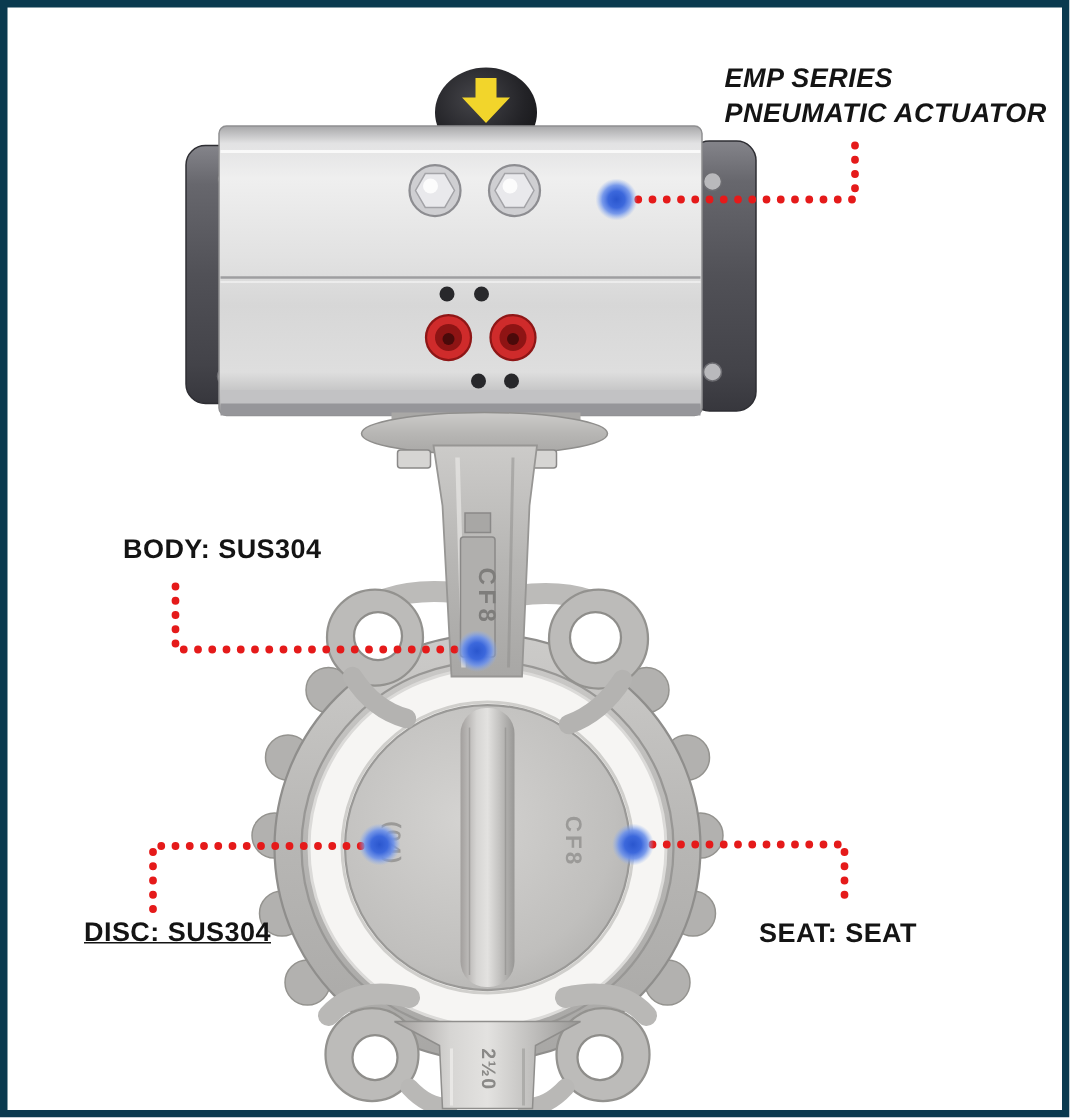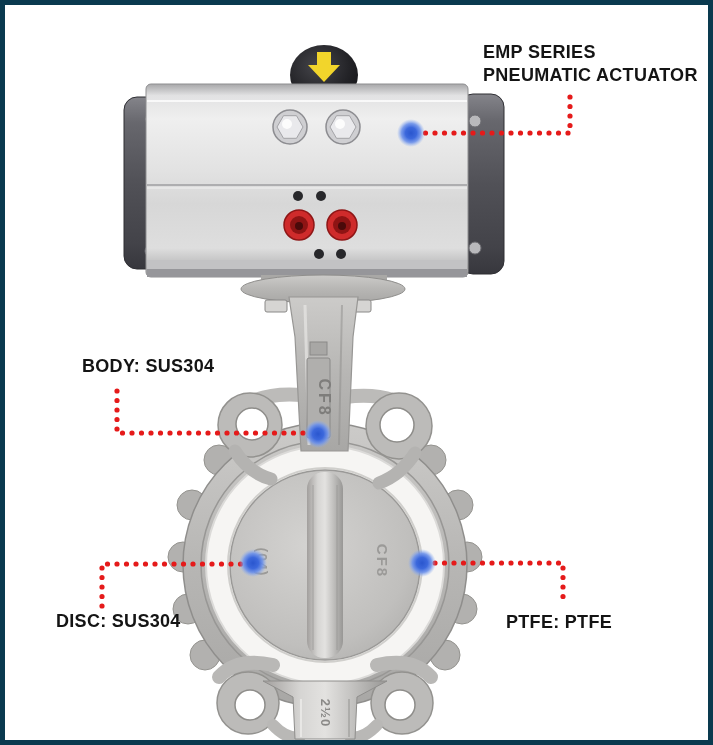--- a/index.html
+++ b/index.html
@@ -15,23 +15,23 @@
   .art{position:absolute;left:0;top:0;width:713px;height:745px;}
   .callout{
     position:absolute;
     font-weight:700;
     font-size:18px;
     line-height:23px;
     letter-spacing:.3px;
     color:#141414;
     white-space:nowrap;
   }
-  .callout-actuator{left:478px;top:36px;}
+  .callout-actuator{left:478px;top:36px;font-style:italic;}
   .callout-body{left:77px;top:350px;}
-  .callout-disc{left:51px;top:605px;}
+  .callout-disc{left:51px;top:605px;text-decoration:underline;}
   .callout-seat{left:501px;top:606px;}
 </style>
 </head>
 <body>
 
 <div class="stage">
 
   <svg class="art" viewBox="0 0 713 745" aria-hidden="true">
     <defs>
       <linearGradient id="gBody" x1="0" y1="0" x2="0" y2="1">
@@ -237,15 +237,15 @@
       </radialGradient>
     </defs>
   </svg>
 
   <div class="callout callout-actuator">
     <div>EMP SERIES</div>
     <div>PNEUMATIC ACTUATOR</div>
   </div>
   <div class="callout callout-body">BODY: SUS304</div>
   <div class="callout callout-disc">DISC: SUS304</div>
-  <div class="callout callout-seat">PTFE: PTFE</div>
+  <div class="callout callout-seat">SEAT: SEAT</div>
 
 </div>
 
 </body></html>

